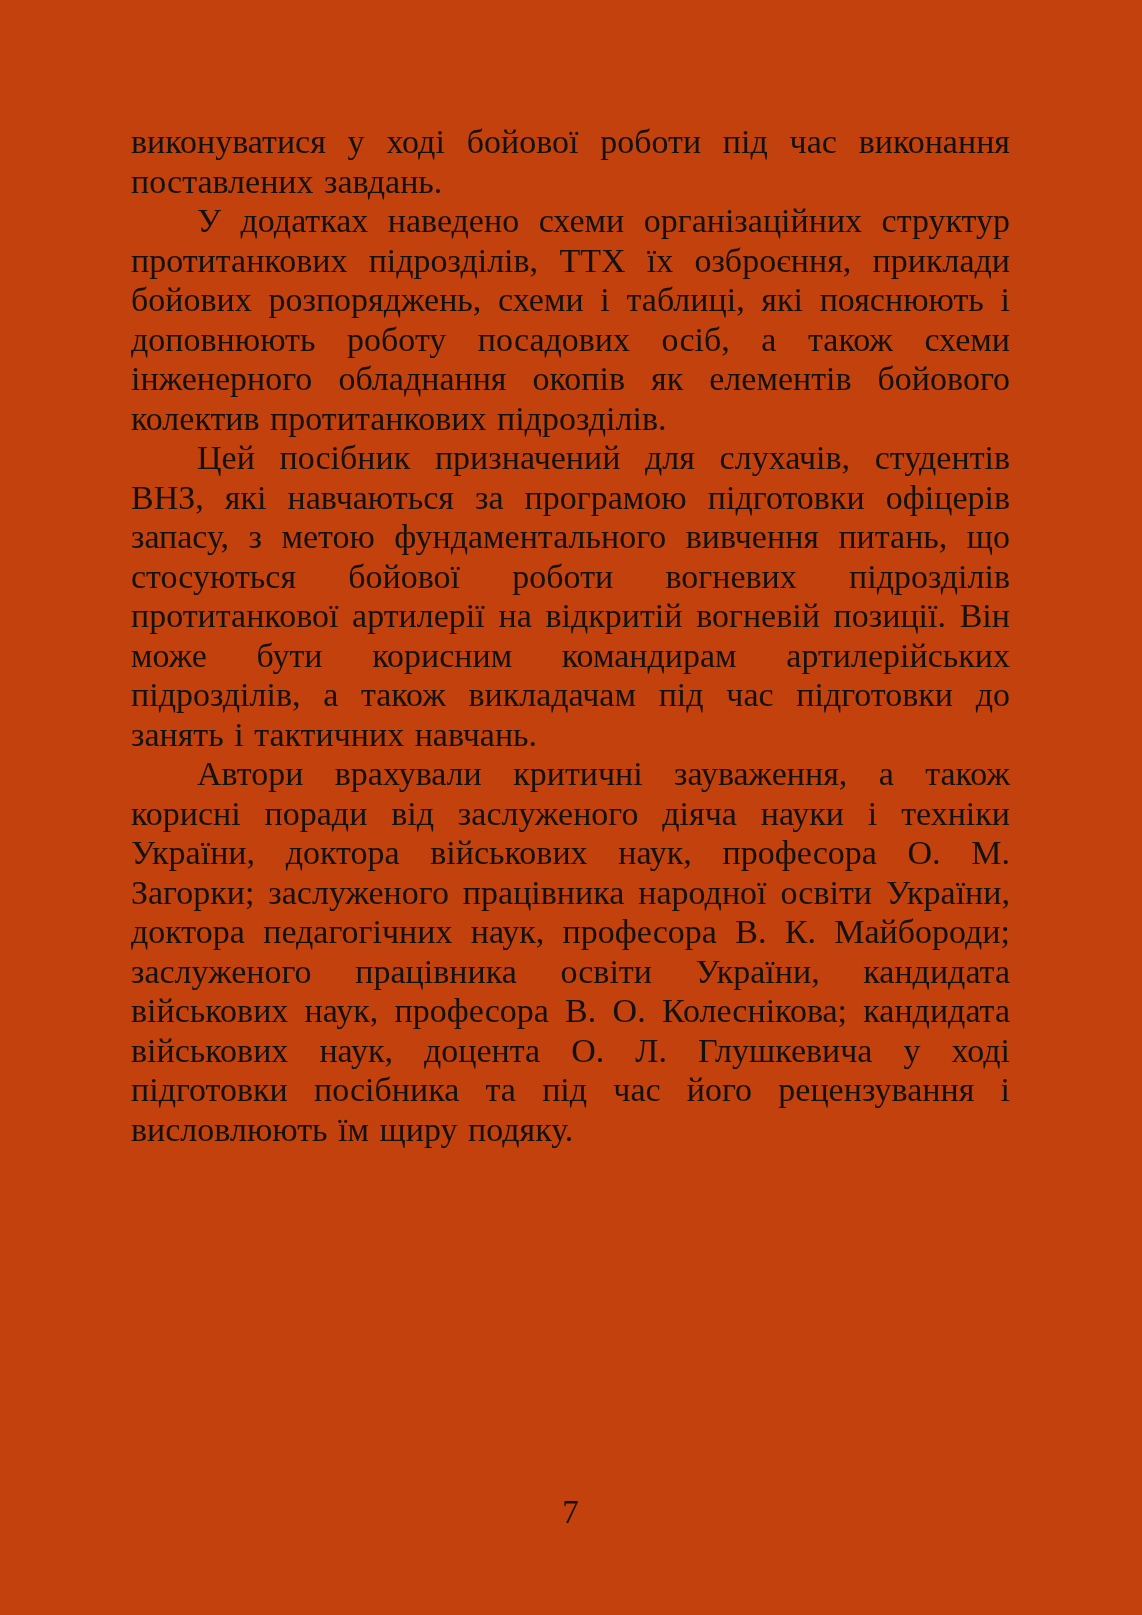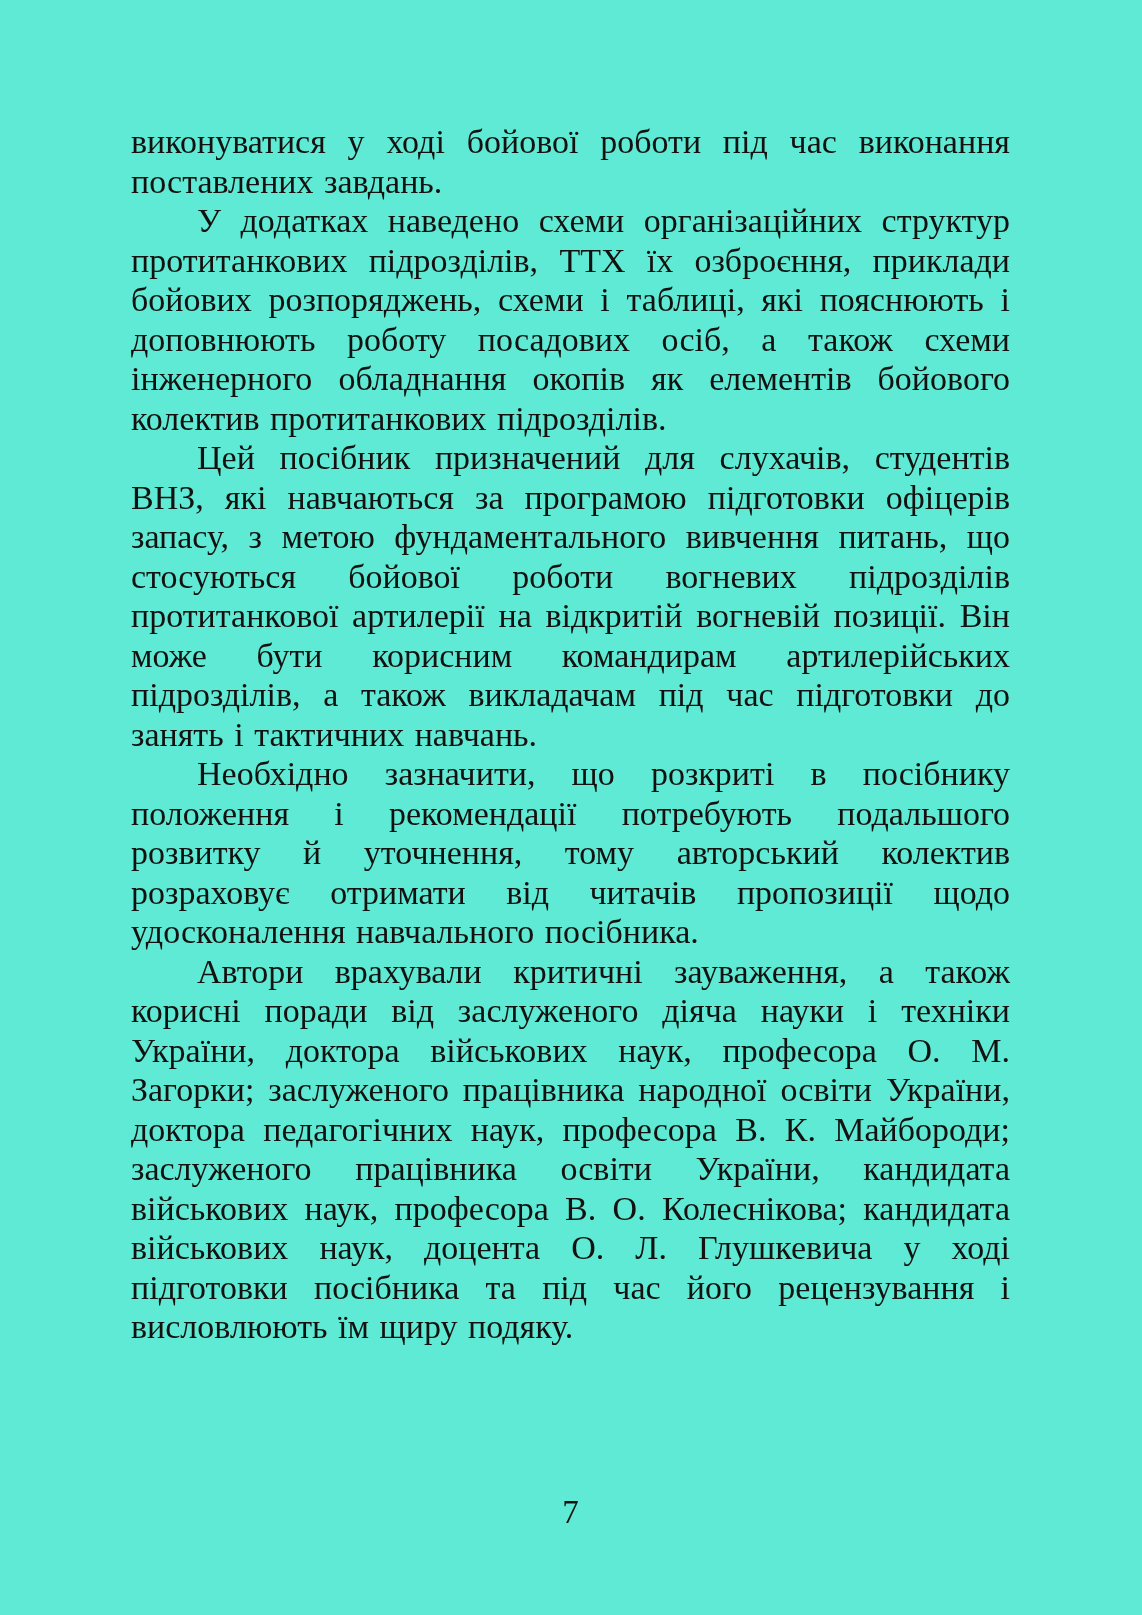--- a/index.html
+++ b/index.html
@@ -4,21 +4,21 @@
 <style>
   html, body {
     margin: 0;
     padding: 0;
     background: #ffffff;
   }
   .page {
     position: relative;
     width: 1142px;
     height: 1615px;
-    background: #5eead4;
+    background: #c2410c;
     overflow: hidden;
     font-family: "Liberation Serif", "DejaVu Serif", serif;
     color: #141210;
   }
   .text-block {
     position: absolute;
     left: 131px;
     top: 122px;
     width: 879px;
   }
@@ -44,17 +44,16 @@
   }
 </style>
 </head>
 <body>
 
 <div class="page">
   <div class="text-block">
     <p class="para continued">виконуватися у ході бойової роботи під час виконання поставлених завдань.</p>
     <p class="para">У додатках наведено схеми організаційних структур протитанкових підрозділів, ТТХ їх озброєння, приклади бойових розпоряджень, схеми і таблиці, які пояснюють і доповнюють роботу посадових осіб, а також схеми інженерного обладнання окопів як елементів бойового колектив протитанкових підрозділів.</p>
     <p class="para">Цей посібник призначений для слухачів, студентів ВНЗ, які навчаються за програмою підготовки офіцерів запасу, з метою фундаментального вивчення питань, що стосуються бойової роботи вогневих підрозділів протитанкової артилерії на відкритій вогневій позиції. Він може бути корисним командирам артилерійських підрозділів, а також викладачам під час підготовки до занять і тактичних навчань.</p>
-    <p class="para">Необхідно зазначити, що розкриті в посібнику положення і рекомендації потребують подальшого розвитку й уточнення, тому авторський колектив розраховує отримати від читачів пропозиції щодо удосконалення навчального посібника.</p>
     <p class="para">Автори врахували критичні зауваження, а також корисні поради від заслуженого діяча науки і техніки України, доктора військових наук, професора О. М. Загорки; заслуженого працівника народної освіти України, доктора педагогічних наук, професора В. К. Майбороди; заслуженого працівника освіти України, кандидата військових наук, професора В. О. Колеснікова; кандидата військових наук, доцента О. Л. Глушкевича у ході підготовки посібника та під час його рецензування і висловлюють їм щиру подяку.</p>
   </div>
   <div class="page-number">7</div>
 </div>
 
 </body></html>

